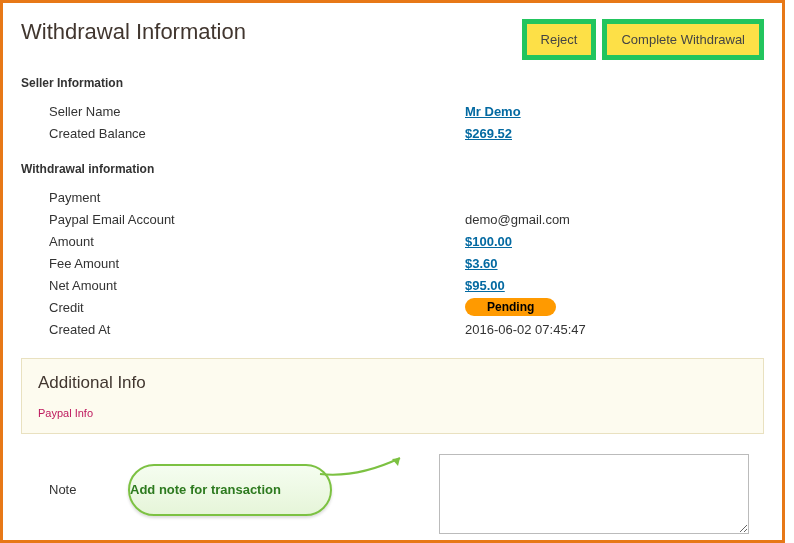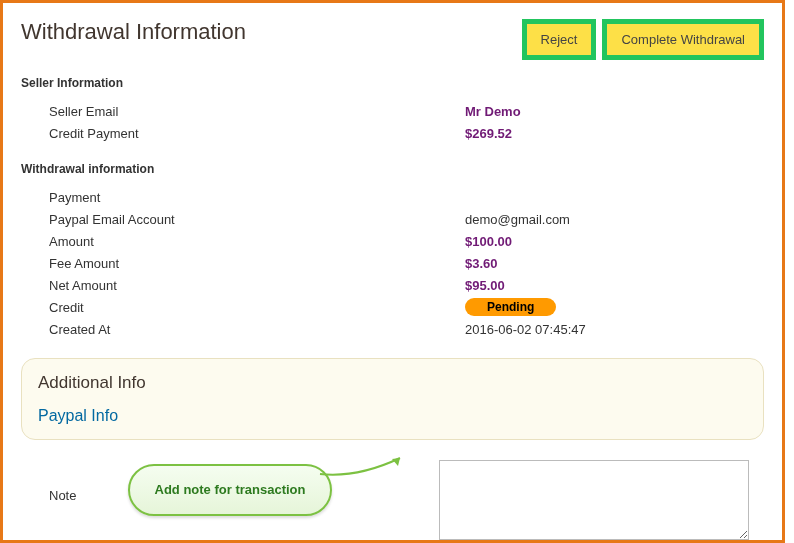--- a/index.html
+++ b/index.html
@@ -7,54 +7,54 @@
     .frame { width: 785px; height: 543px; border: 3px solid #e77817; padding: 16px 18px; position: relative; overflow: hidden; }
     .header { display: flex; justify-content: space-between; align-items: flex-start; margin-bottom: 16px; }
     .page-title { font-size: 22px; font-weight: 400; color: #41362f; }
     .actions { display: flex; gap: 6px; }
     .btn { background: #fde047; border: 5px solid #22c55e; color: #444; font-size: 13px; padding: 8px 14px; cursor: pointer; font-family: inherit; }
     .section-heading { font-size: 12px; font-weight: bold; color: #333; margin-bottom: 10px; }
     .info-table { margin-left: 28px; margin-bottom: 18px; }
     .info-row { display: flex; align-items: center; min-height: 22px; }
     .info-label { width: 416px; color: #333; font-size: 13px; }
     .info-value { font-size: 13px; color: #333; }
-    .value-strong { font-weight: bold; color: #701a75; }
+    .value-strong { font-weight: bold; color: #0369a1; text-decoration: underline; }
     .pill { display: inline-block; background: #ff9a00; color: #000000; font-weight: bold; border-radius: 11px; padding: 2px 22px; font-size: 12px; }
-    .additional-box { border: 1px solid #e9e1c0; background: #fdfbef; border-radius: 14px; padding: 14px 16px; margin-top: 4px; margin-bottom: 20px; }
+    .additional-box { border: 1px solid #e9e1c0; background: #fdfbef; border-radius: 0; padding: 14px 16px; margin-top: 4px; margin-bottom: 20px; }
     .additional-title { font-size: 17px; font-weight: 400; color: #41362f; margin-bottom: 14px; }
-    .additional-sub { font-size: 16px; color: #0369a1; }
+    .additional-sub { font-size: 11px; color: #be185d; }
     .note-row { display: flex; align-items: flex-start; margin-left: 28px; position: relative; }
     .note-label { width: 390px; padding-top: 28px; color: #333; font-size: 13px; }
     .note-area { width: 310px; height: 80px; border: 1px solid #bbb; font-family: inherit; font-size: 13px; padding: 4px; resize: both; }
     .callout-wrap { position: absolute; left: 128px; top: 464px; z-index: 5; pointer-events: none; }
-    .callout { position: relative; width: 204px; height: 52px; background: linear-gradient(#f5fdf0, #e6f5d9); border: 2px solid #7cc142; border-radius: 26px; display: flex; align-items: center; justify-content: center; color: #2d7a1f; font-weight: bold; text-align: center; font-size: 13px; line-height: 1.25; box-shadow: 0 2px 3px rgba(0,0,0,0.15); }
+    .callout { position: relative; width: 204px; height: 52px; background: linear-gradient(#f5fdf0, #e6f5d9); border: 2px solid #7cc142; border-radius: 26px; display: flex; align-items: center; color: #2d7a1f; font-weight: bold; text-align: center; font-size: 13px; line-height: 1.25; box-shadow: 0 2px 3px rgba(0,0,0,0.15); }
     .callout-tail { position: absolute; right: -78px; top: -10px; }
   </style>
 </head>
 <body>
 
 <div class="frame">
 
   <div class="header">
     <h1 class="page-title">Withdrawal Information</h1>
     <div class="actions">
       <button class="btn">Reject</button>
       <button class="btn">Complete Withdrawal</button>
     </div>
   </div>
 
   <div>
     <div class="section-heading">Seller Information</div>
     <div class="info-table">
       <div class="info-row">
-        <div class="info-label">Seller Email</div>
+        <div class="info-label">Seller Name</div>
         <div class="info-value value-strong">Mr Demo</div>
       </div>
       <div class="info-row">
-        <div class="info-label">Credit Payment</div>
+        <div class="info-label">Created Balance</div>
         <div class="info-value value-strong">$269.52</div>
       </div>
     </div>
   </div>
 
   <div>
     <div class="section-heading">Withdrawal information</div>
     <div class="info-table">
       <div class="info-row">
         <div class="info-value">Payment</div>

